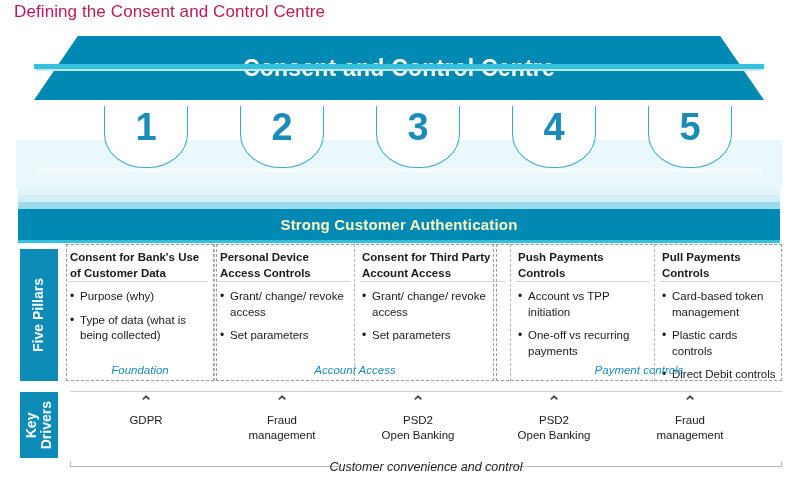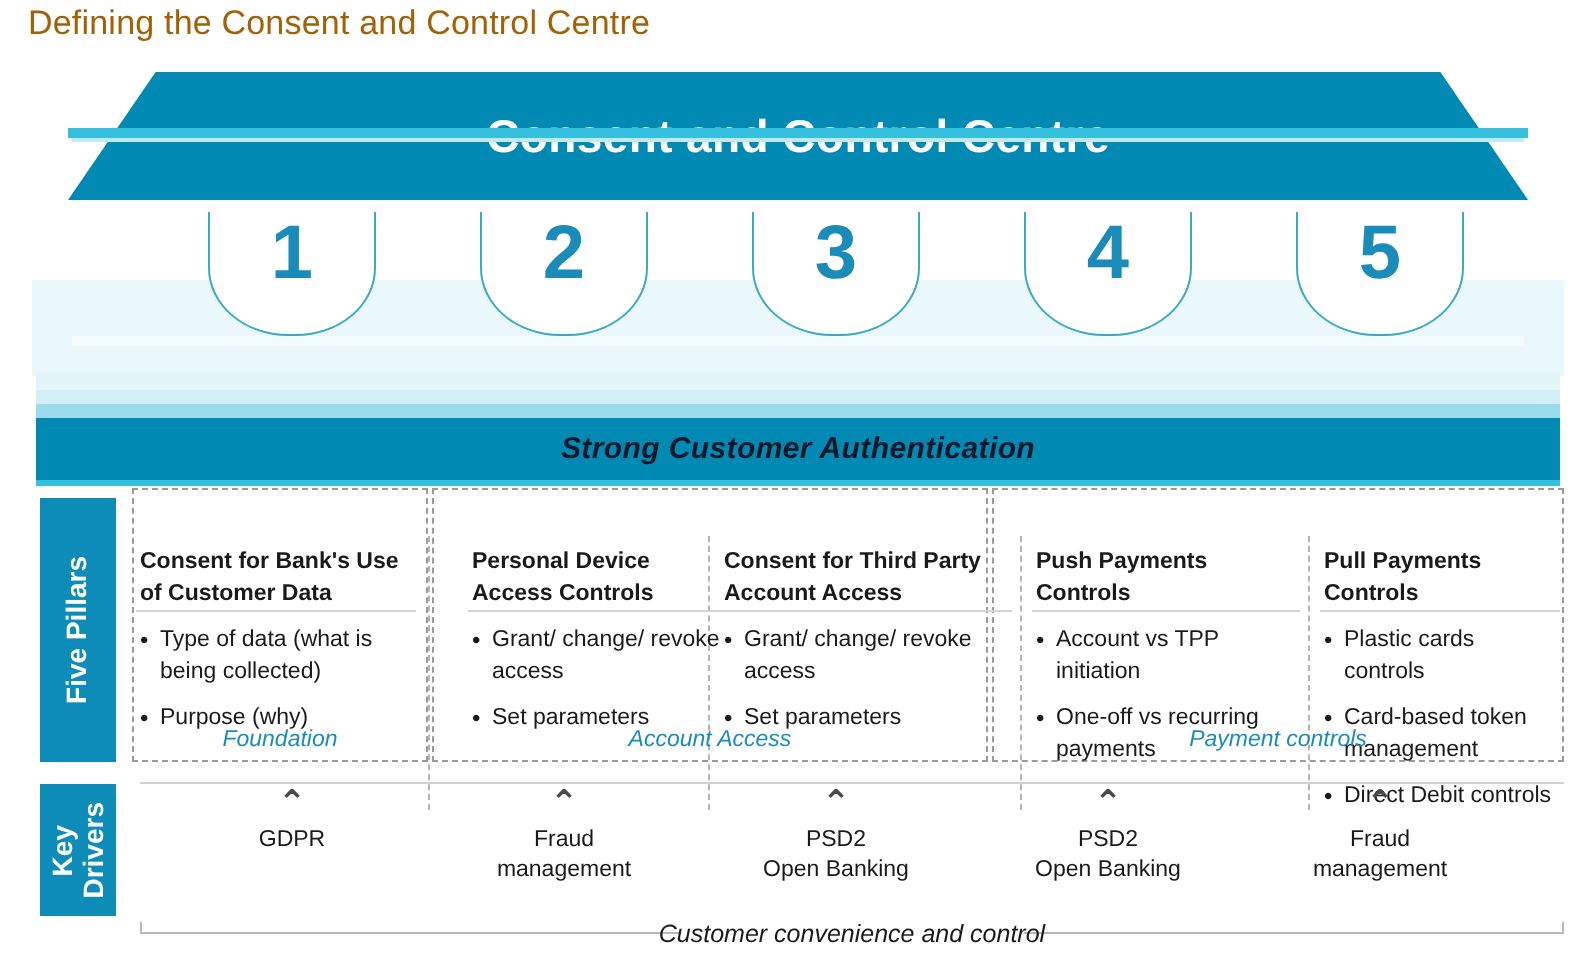--- a/index.html
+++ b/index.html
@@ -15,21 +15,21 @@
     font-family: "Liberation Sans", sans-serif;
     color: #222222;
   }
 
   
   .page-title {
     position: absolute;
     left: 14px;
     top: 2px;
     font-size: 17px;
-    color: #a16207;
+    color: #be185d;
     letter-spacing: 0.1px;
     white-space: nowrap;
   }
 
   
   .roof-wrap {
     position: absolute;
     left: 0;
     top: 36px;
     width: 797px;
@@ -162,25 +162,24 @@
     top: 209px;
     width: 762px;
     height: 31px;
     background: #0089b3;
     display: flex;
     align-items: center;
     justify-content: center;
     z-index: 5;
   }
   .sca-text {
-    color: #0f172a;
+    color: #fef9c3;
     font-size: 15px;
     font-weight: bold;
     letter-spacing: 0.2px;
-    font-style: italic;
   }
   .sca-underline {
     position: absolute;
     left: 18px;
     top: 240px;
     width: 762px;
     height: 3px;
     background: #35c0de;
     z-index: 5;
   }
@@ -208,30 +207,29 @@
   .side-pillars { top: 249px; height: 132px; }
   .side-drivers { top: 392px; height: 66px; }
 
   
   .content {
     position: absolute;
     left: 66px;
     top: 244px;
     width: 716px;
     height: 137px;
-    margin-top: 24px;
   }
   .col {
     position: absolute;
     top: 0;
     height: 137px;
     box-sizing: border-box;
   }
   .c1 { left: 0px;   width: 144px; }
-  .c2 { left: 166px; width: 136px; }
+  .c2 { left: 150px; width: 136px; }
   .c3 { left: 292px; width: 150px; }
   .c4 { left: 448px; width: 138px; }
   .c5 { left: 592px; width: 124px; }
 
   .col-head {
     font-size: 11.5px;
     font-weight: bold;
     color: #1a1a1a;
     line-height: 1.35;
     padding: 6px 4px 0 4px;
@@ -436,22 +434,22 @@
 
   <div class="col-sep" style="left:148px;"></div>
   <div class="col-sep" style="left:288px;"></div>
   <div class="col-sep" style="left:444px;"></div>
   <div class="col-sep" style="left:588px;"></div>
 
   <div class="col c1">
     <div class="col-head">Consent for Bank's Use of Customer Data</div>
     <div class="col-rule"></div>
     <ul class="bullets">
+      <li>Purpose (why)</li>
       <li>Type of data (what is being collected)</li>
-      <li>Purpose (why)</li>
     </ul>
   </div>
 
   <div class="col c2">
     <div class="col-head">Personal Device Access Controls</div>
     <div class="col-rule"></div>
     <ul class="bullets">
       <li>Grant/ change/ revoke access</li>
       <li>Set parameters</li>
     </ul>
@@ -472,22 +470,22 @@
     <ul class="bullets">
       <li>Account vs TPP initiation</li>
       <li>One-off vs recurring payments</li>
     </ul>
   </div>
 
   <div class="col c5">
     <div class="col-head">Pull Payments Controls</div>
     <div class="col-rule"></div>
     <ul class="bullets">
+      <li>Card-based token management</li>
       <li>Plastic cards controls</li>
-      <li>Card-based token management</li>
       <li>Direct Debit controls</li>
     </ul>
   </div>
 </div>
 
 <div class="group-label gl1">Foundation</div>
 <div class="group-label gl2">Account Access</div>
 <div class="group-label gl3">Payment controls</div>
 
 <div class="drivers-rule"></div>

